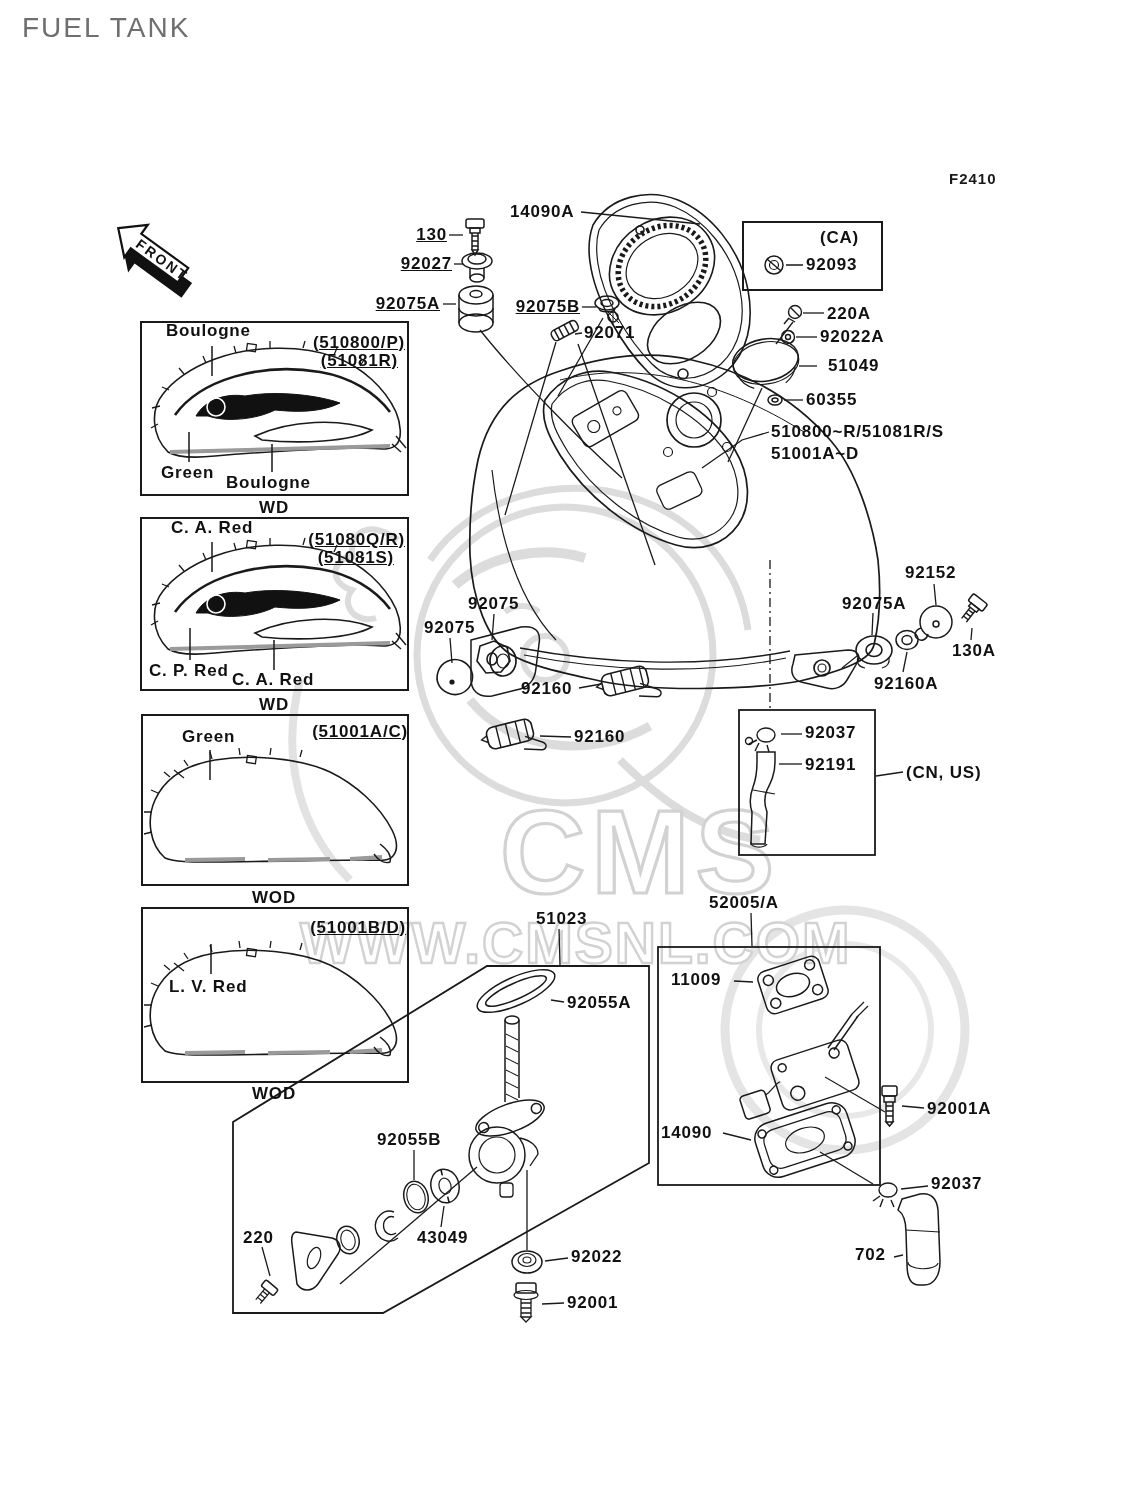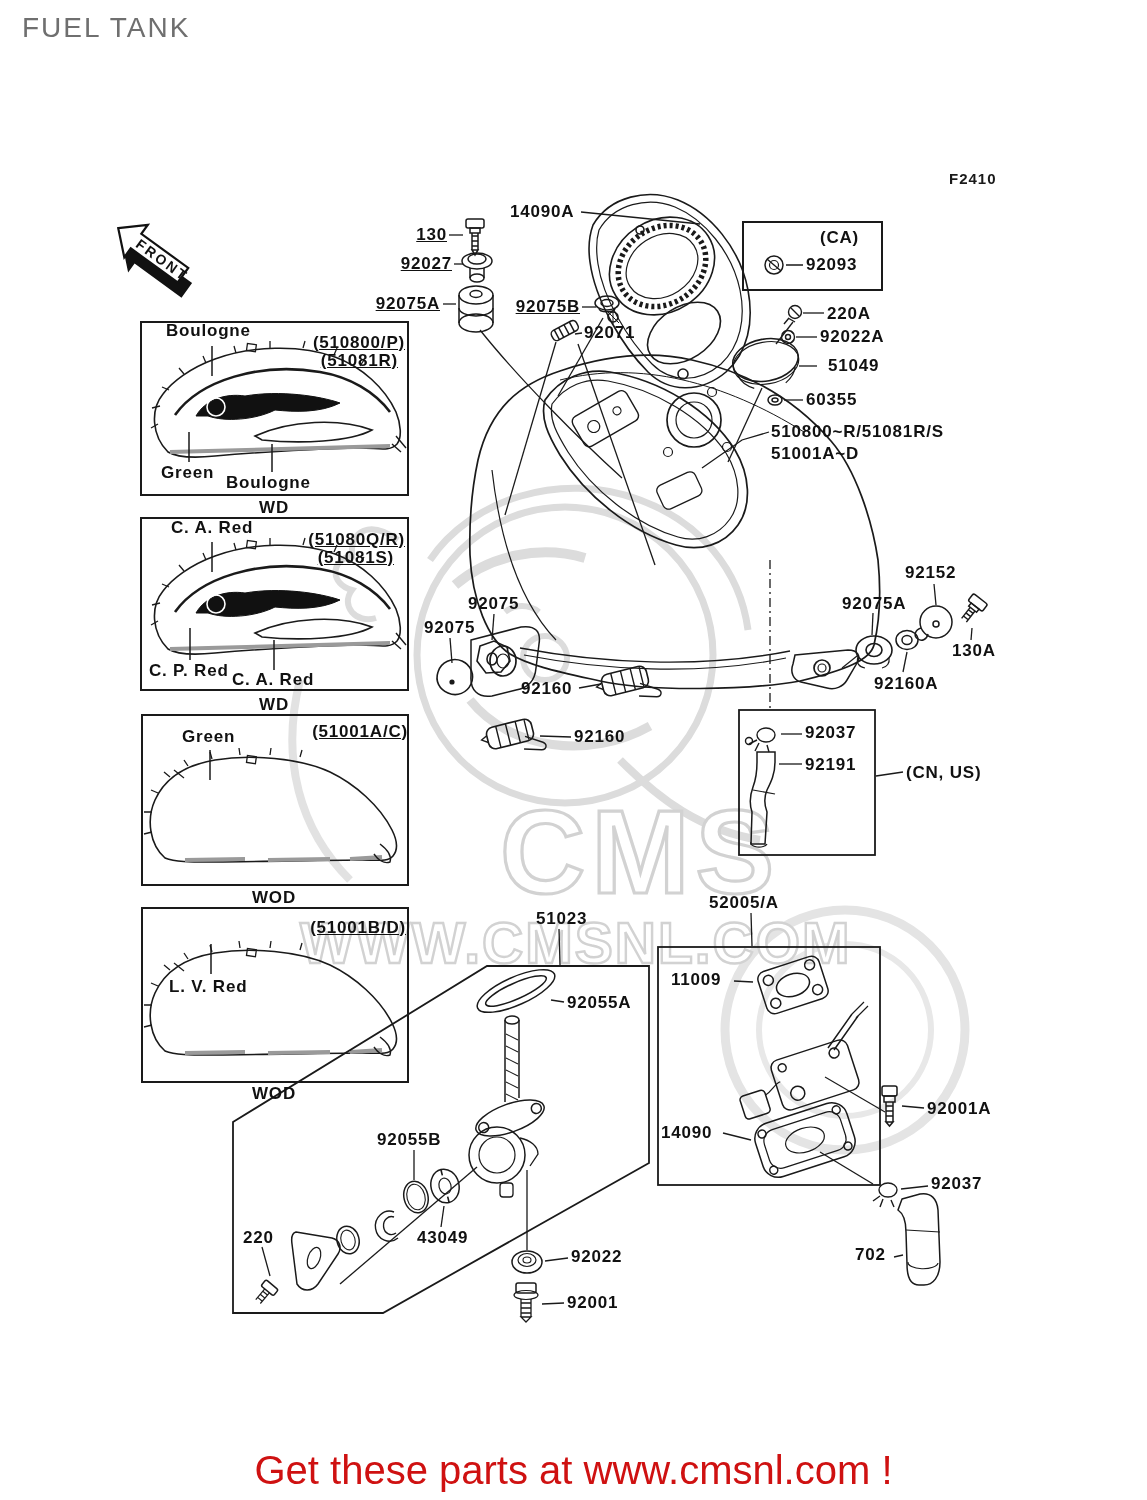--- a/index.html
+++ b/index.html
@@ -467,15 +467,14 @@
       <div class="plabel" style="left: 927px; top: 1100px;">92001A</div>
       <div class="plabel" style="left: 931px; top: 1175px;">92037</div>
       <div class="plabel" style="left: 855px; top: 1246px;">702</div>
       <div class="plabel" style="left: 377px; top: 1131px;">92055B</div>
       <div class="plabel" style="left: 417px; top: 1229px;">43049</div>
       <div class="plabel" style="left: 243px; top: 1229px;">220</div>
       <div class="plabel" style="left: 571px; top: 1248px;">92022</div>
       <div class="plabel" style="left: 567px; top: 1294px;">92001</div>
     </div>
 
-<div class="banner" style="color: rgb(207, 17, 17);">Get these parts at www.cmsnl.com !</div>
 
 </div>
 
 </body></html>

